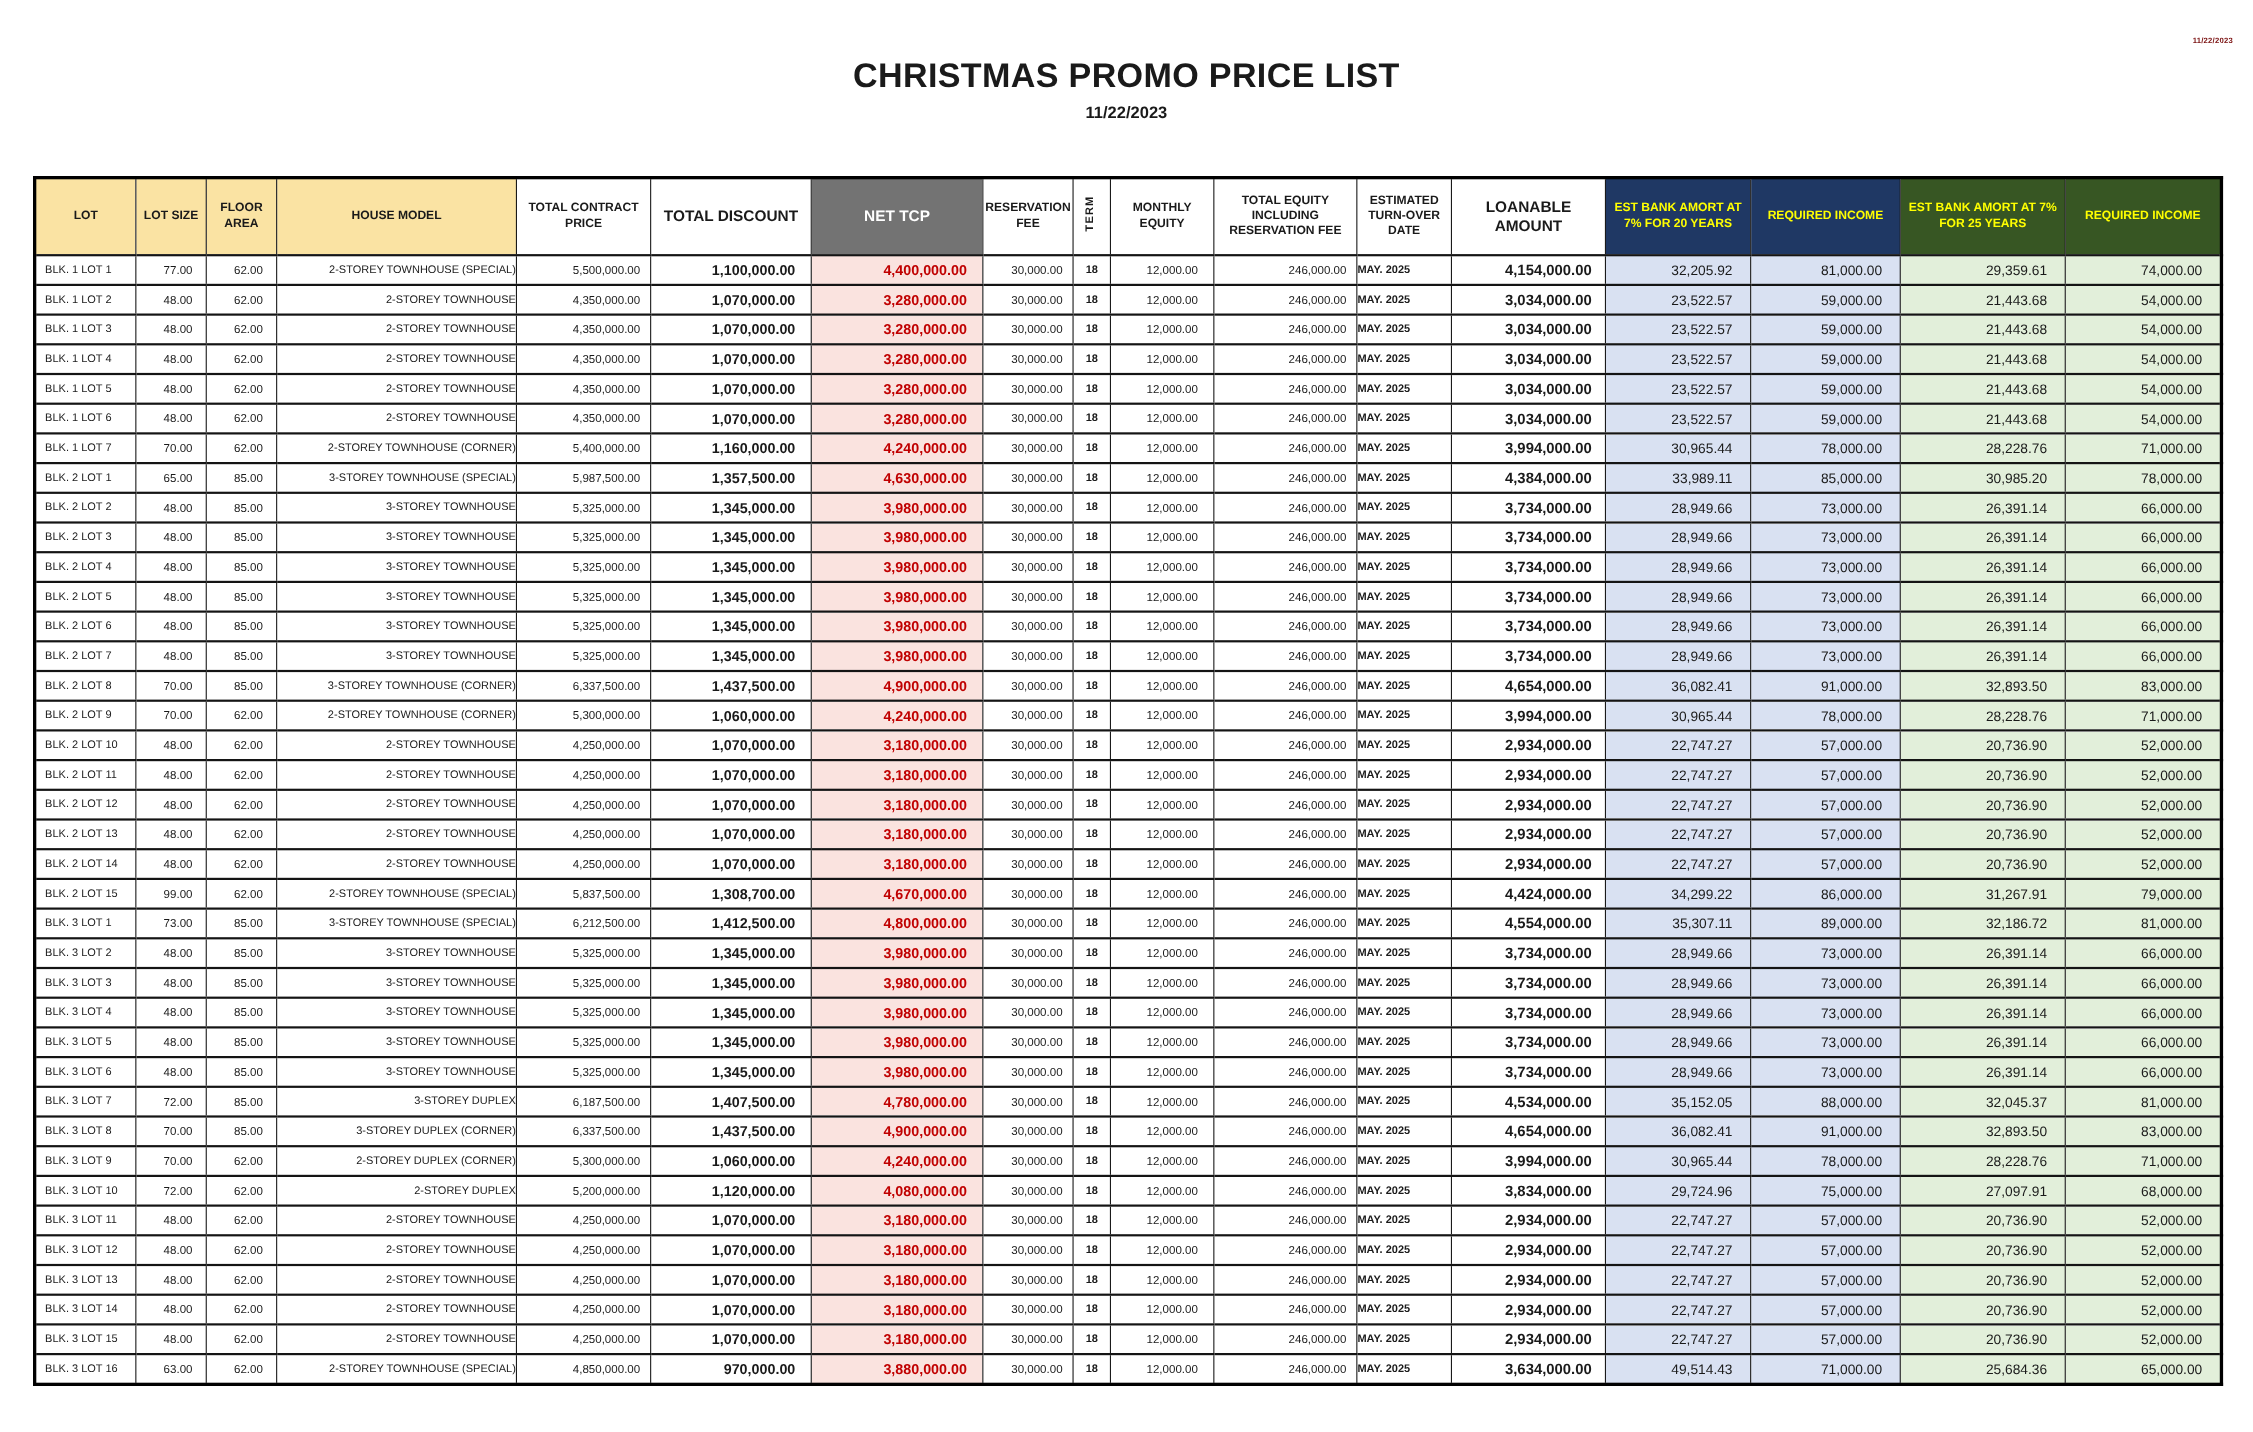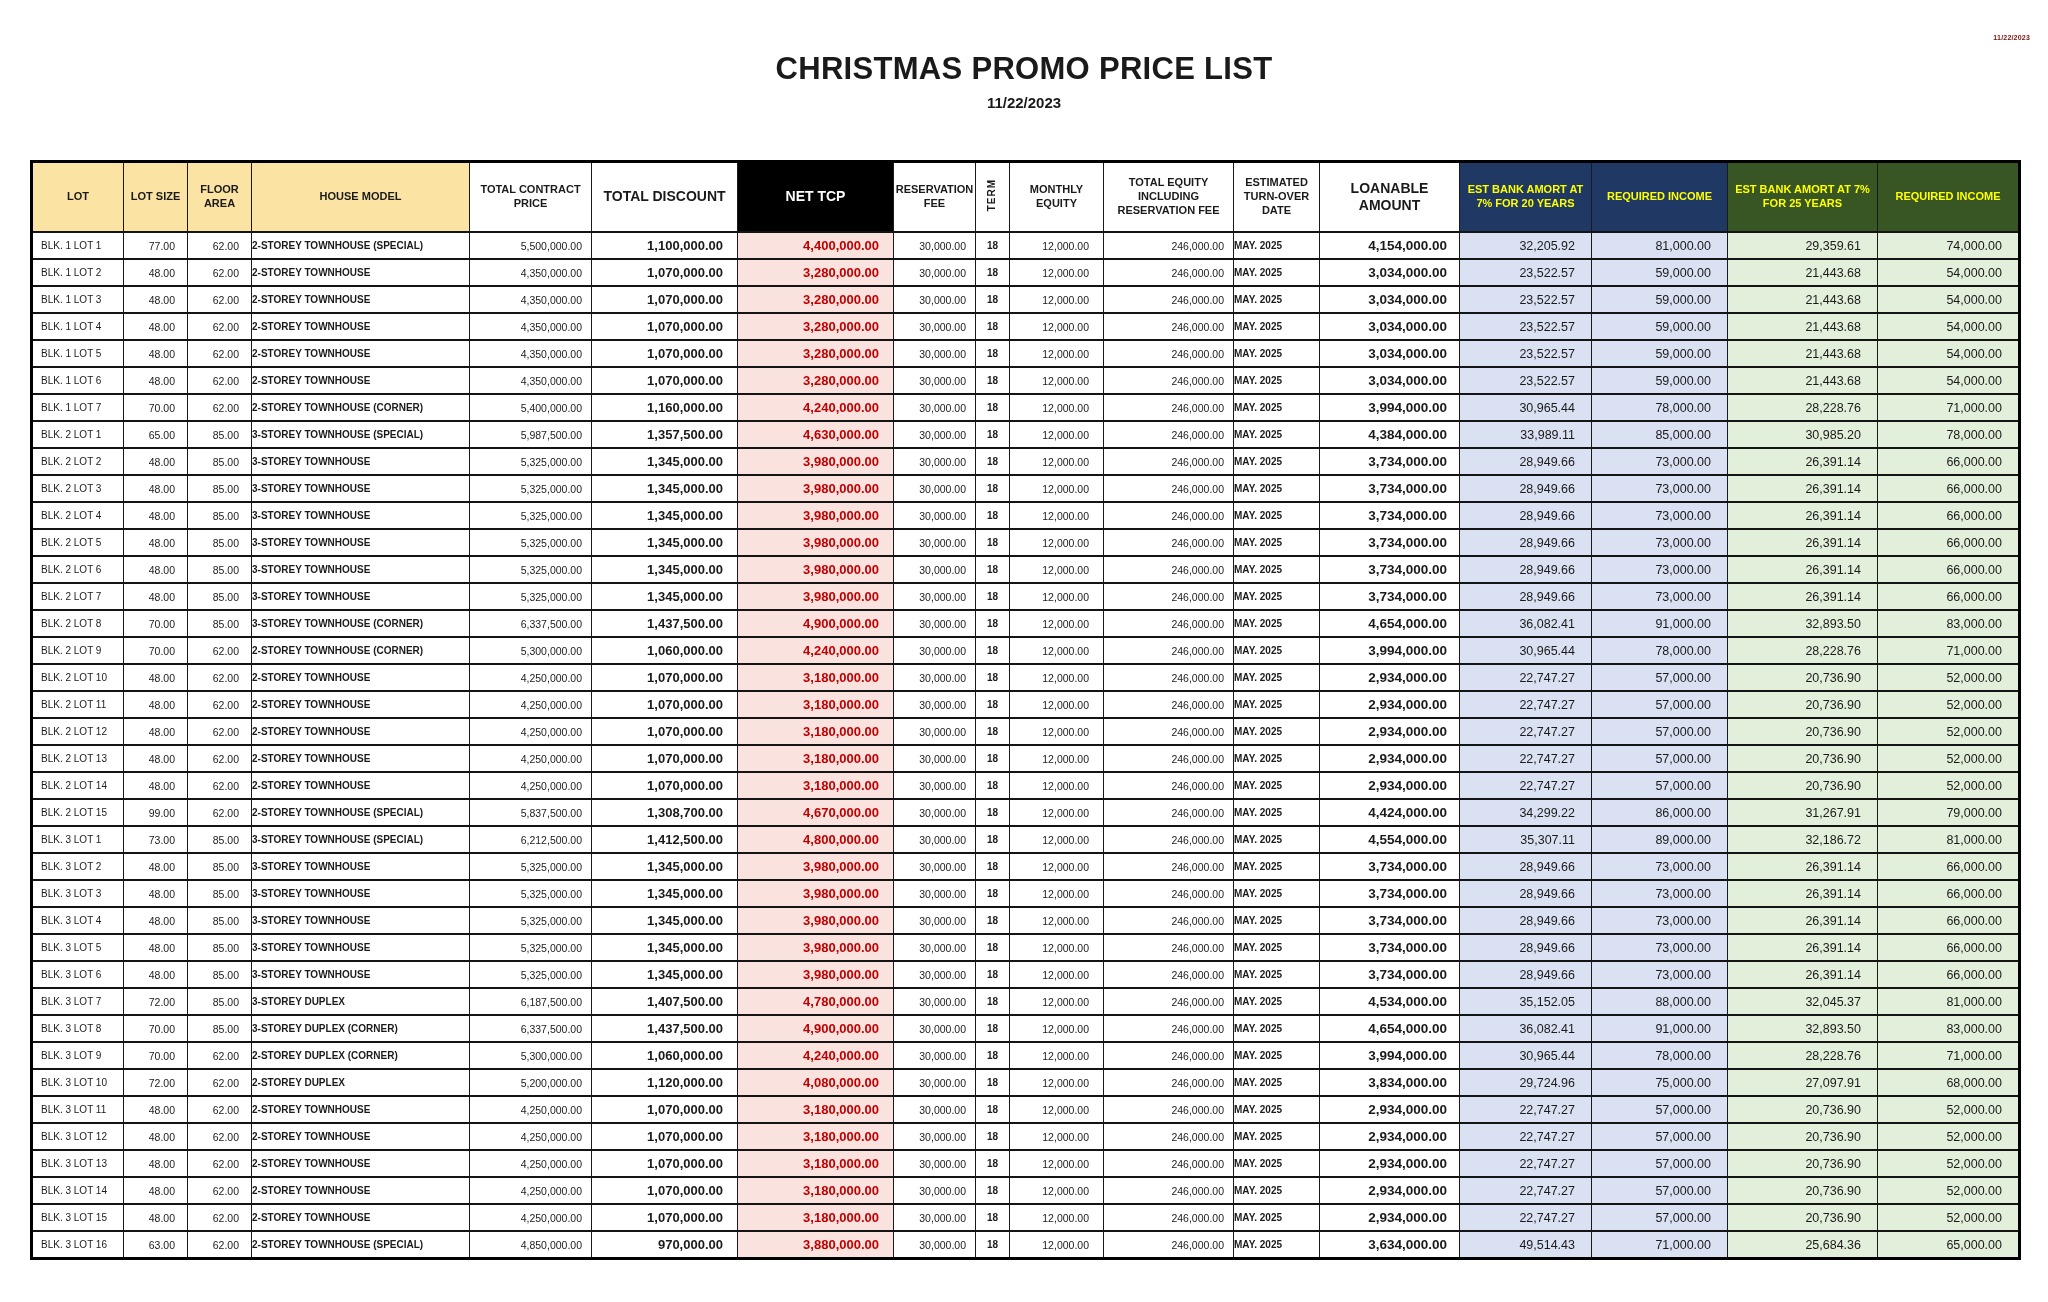--- a/index.html
+++ b/index.html
@@ -23,30 +23,30 @@
         overflow:hidden;white-space:nowrap;padding:0;}
   table{border:3px solid #000;}
   thead th{height:68px;font-size:11px;font-weight:bold;text-align:center;vertical-align:middle;
            line-height:1.25;white-space:normal;}
   tbody td{height:25px;font-size:10.5px;vertical-align:middle;}
 
   
   .h-cream{background:#FAE3A3;}
   .h-white{background:#ffffff;}
   .h-big{font-size:14px;}
-  .h-red{background:#000000;color:#ffffff;font-size:14px;}
+  .h-red{background:#737373;color:#ffffff;font-size:14px;}
   .h-navy{background:#1F3864;color:#FFFF00;}
   .h-green{background:#375623;color:#FFFF00;}
   .h-term span{display:inline-block;writing-mode:vertical-rl;transform:rotate(180deg);
                font-size:10px;letter-spacing:1px;}
 
   
   .c-lot{text-align:left;padding-left:8px;font-size:10px;}
   .c-num{text-align:right;padding-right:12px;}
-  .c-model{text-align:left;font-size:10px;font-weight:bold;}
+  .c-model{text-align:right;font-size:10px;}
   .c-money{text-align:right;padding-right:9px;}
   .c-discount{text-align:right;padding-right:14px;font-weight:bold;font-size:13px;}
   .c-nettcp{text-align:right;padding-right:14px;font-weight:bold;font-size:13px;
             color:#C00000;background:#FAE3DF;}
   .c-term{text-align:center;font-weight:bold;font-size:10px;}
   .c-equity{text-align:right;padding-right:14px;}
   .c-date{text-align:left;font-weight:bold;font-size:10px;}
   .c-loanable{text-align:right;padding-right:12px;font-weight:bold;font-size:13.5px;margin-top:39px;}
   .c-blue{text-align:right;padding-right:16px;font-size:12.5px;background:#D9E1F2;}
   .c-green{text-align:right;padding-right:16px;font-size:12.5px;background:#E2EFDA;}

